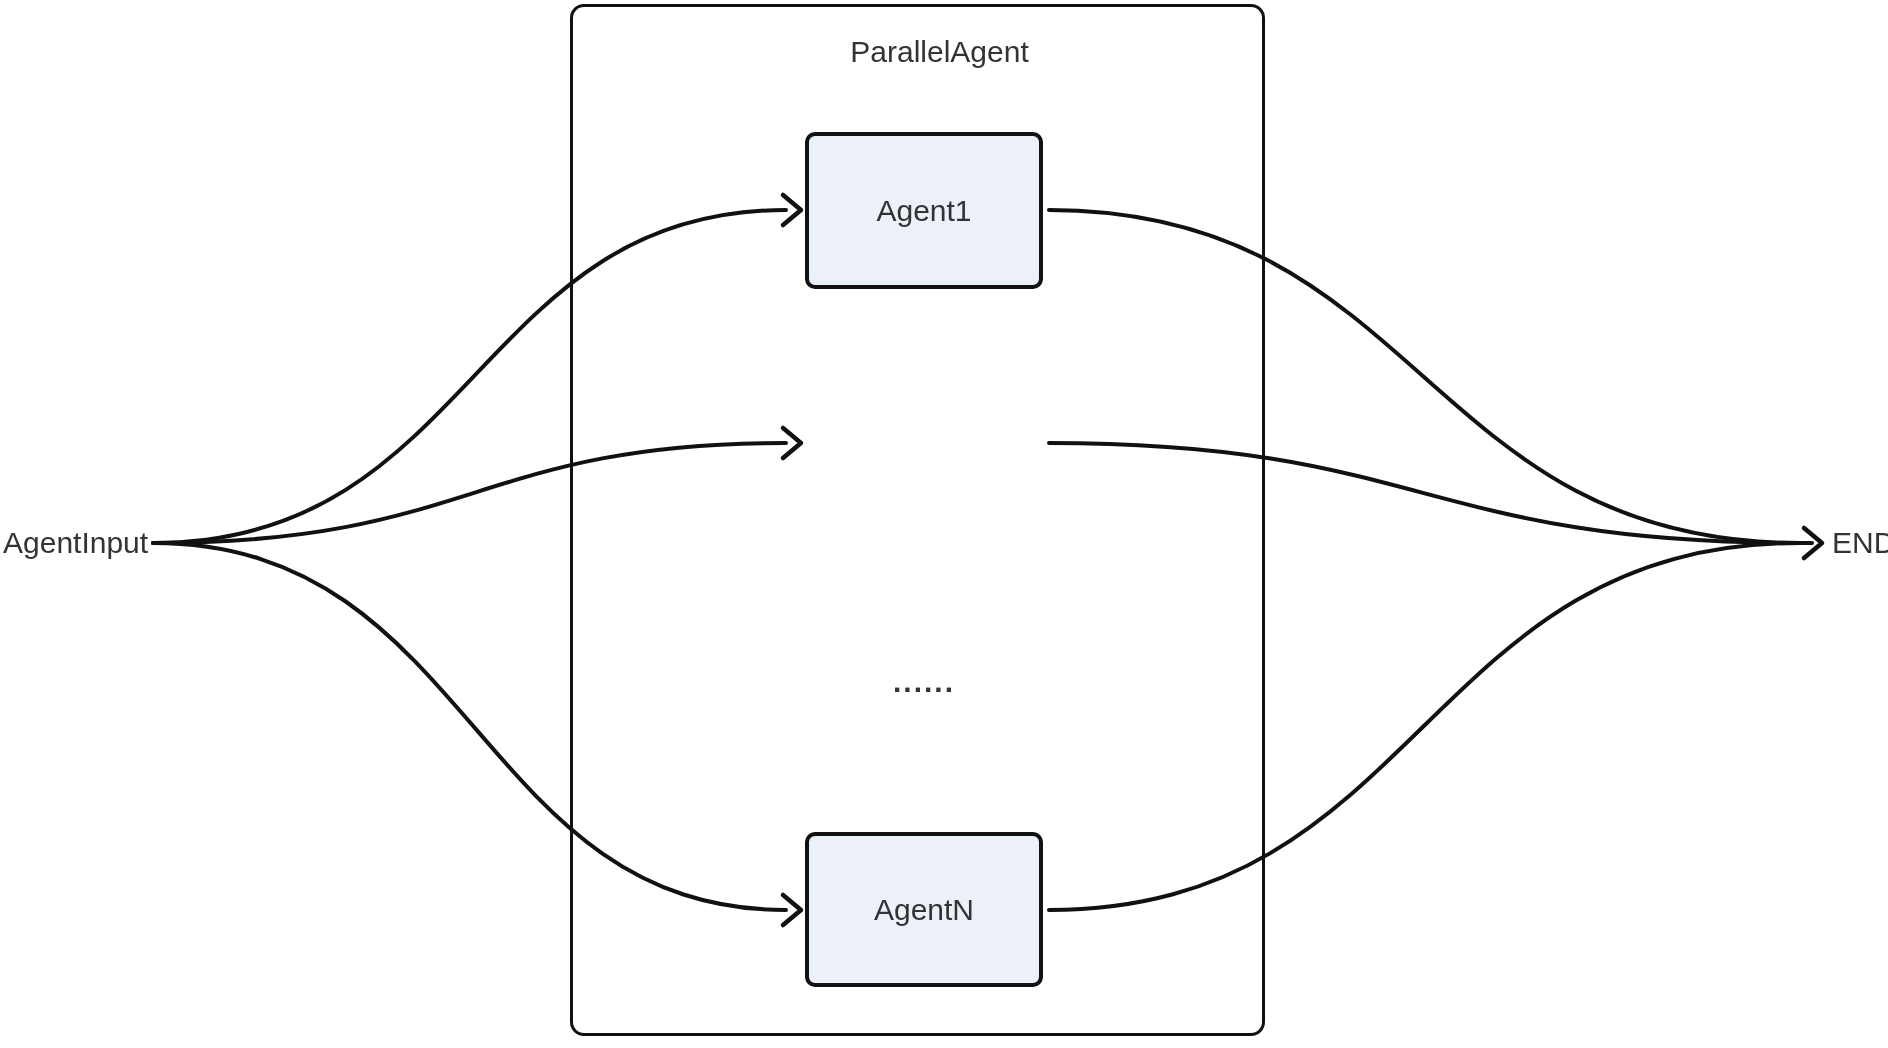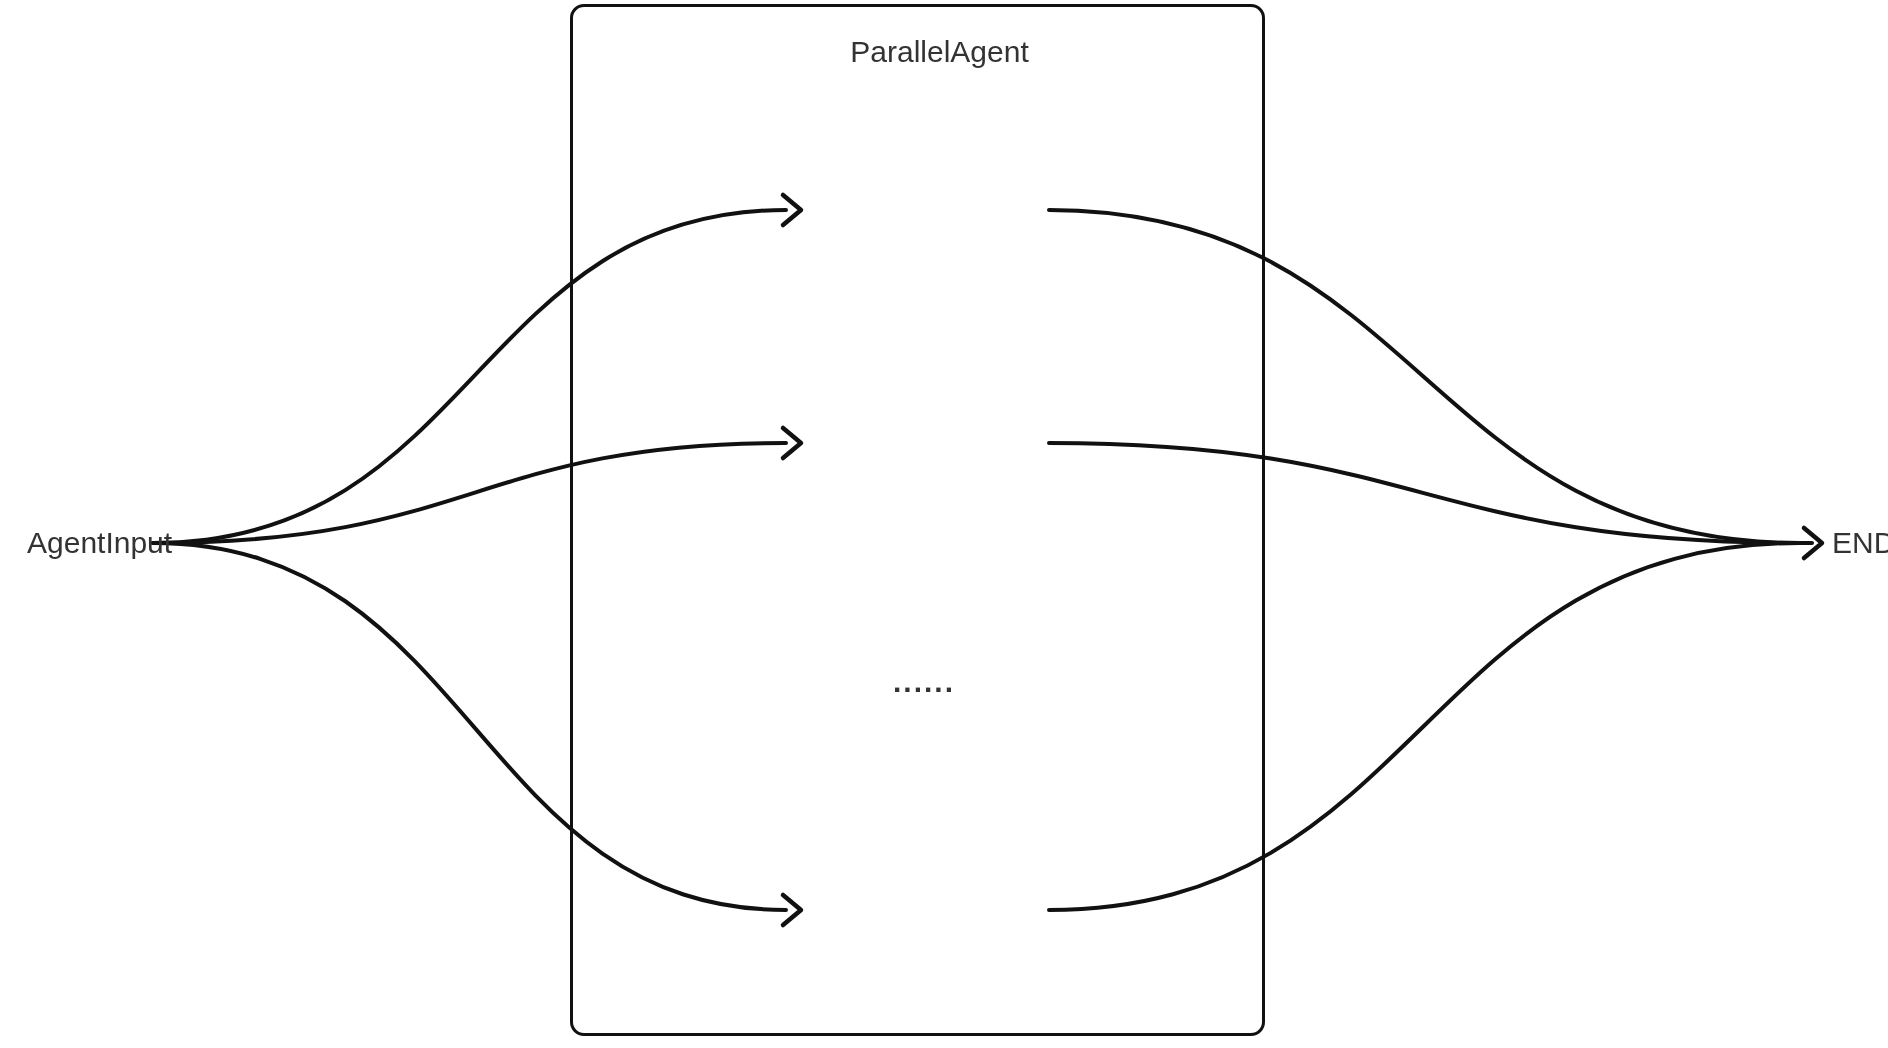--- a/index.html
+++ b/index.html
@@ -87,21 +87,21 @@
     color: #333333;
   }
   .io-label {
     position: absolute;
     top: 521px;
     font-size: 30px;
     line-height: 44px;
     color: #333333;
     white-space: nowrap;
   }
-  .io-start { left: 3px; margin-left: 24px; }
+  .io-start { left: 3px; }
   .io-end { left: 1832px; }
 </style>
 </head>
 <body>
 
 <div class="canvas">
 
   <svg class="edges" viewBox="0 0 1888 1048" xmlns="http://www.w3.org/2000/svg">
 
     <path class="edge" d="M 153 543 C 475 543, 475 210, 786 210"></path>
@@ -116,22 +116,28 @@
     <path class="arrowhead" d="M 783 195 L 801 210 L 783 225"></path>
     <path class="arrowhead" d="M 783 428 L 801 443 L 783 458"></path>
     <path class="arrowhead" d="M 783 895 L 801 910 L 783 925"></path>
     <path class="arrowhead" d="M 1804 528 L 1822 543 L 1804 558"></path>
   </svg>
 
   <div class="group-box">
     <div class="group-title">ParallelAgent</div>
   </div>
 
+  <div class="node node-1">
+    <span>Agent1</span>
+  </div>
 
 
   <div class="ellipsis">......</div>
 
+  <div class="node node-n">
+    <span>AgentN</span>
+  </div>
 
   <div class="io-label io-start">AgentInput</div>
 
   <div class="io-label io-end">END</div>
 
 </div>
 
 </body></html>

